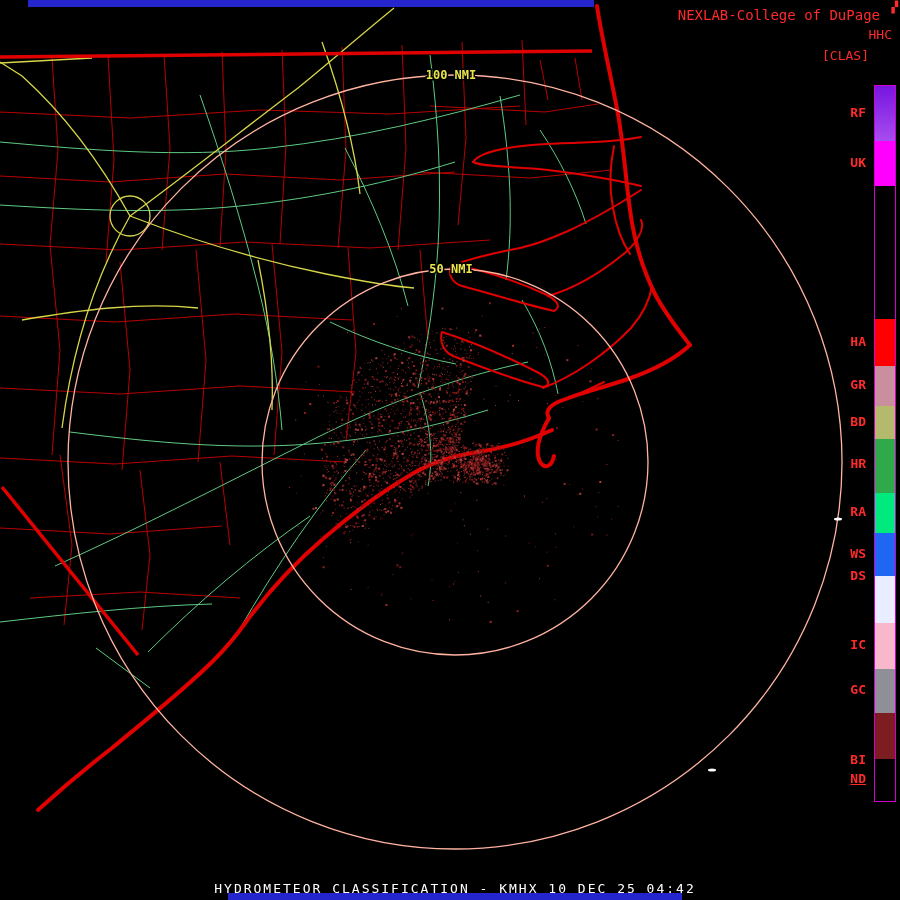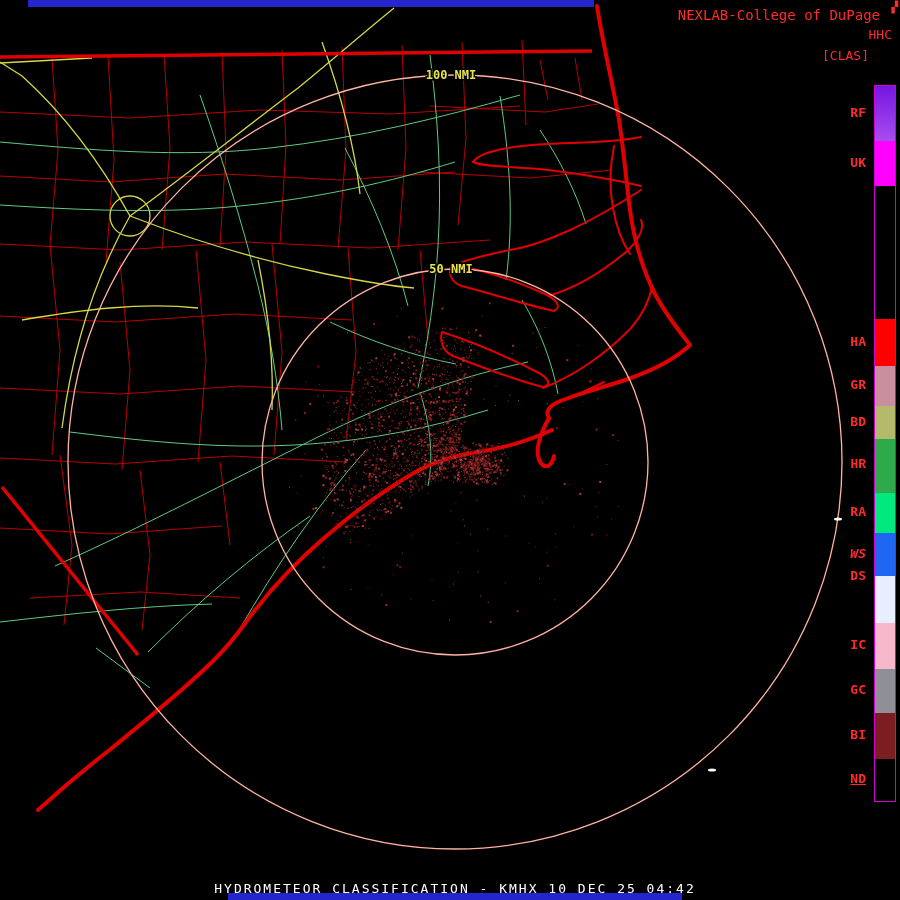--- a/index.html
+++ b/index.html
@@ -2771,22 +2771,22 @@
       <div class="seg" style="height: 42px; background: rgb(0, 0, 0);"></div>
     </div>
   <div class="leglabels">
       <div class="leglabel" style="top: 112.5px;">RF</div>
       <div class="leglabel" style="top: 162.5px;">UK</div>
       <div class="leglabel" style="top: 341.5px;">HA</div>
       <div class="leglabel" style="top: 385px;">GR</div>
       <div class="leglabel" style="top: 421.5px;">BD</div>
       <div class="leglabel" style="top: 465px; font-family: Liberation Mono, monospace;">HR</div>
       <div class="leglabel" style="top: 512px;">RA</div>
-      <div class="leglabel" style="top: 553.5px; font-style: italic;">WS</div>
+      <div class="leglabel" style="top: 553.5px;">WS</div>
       <div class="leglabel" style="top: 576px; margin-left: 21px;">DS</div>
       <div class="leglabel" style="top: 645px;">IC</div>
       <div class="leglabel" style="top: 690px;">GC</div>
-      <div class="leglabel" style="top: 735px;">BI</div>
+      <div class="leglabel" style="top: 760px;">BI</div>
       <div class="leglabel" style="top: 779px; text-decoration: underline;">ND</div>
     </div>
 
   <div class="footer">HYDROMETEOR CLASSIFICATION - KMHX 10 DEC 25 04:42</div>
 </div>
 
 </body></html>

